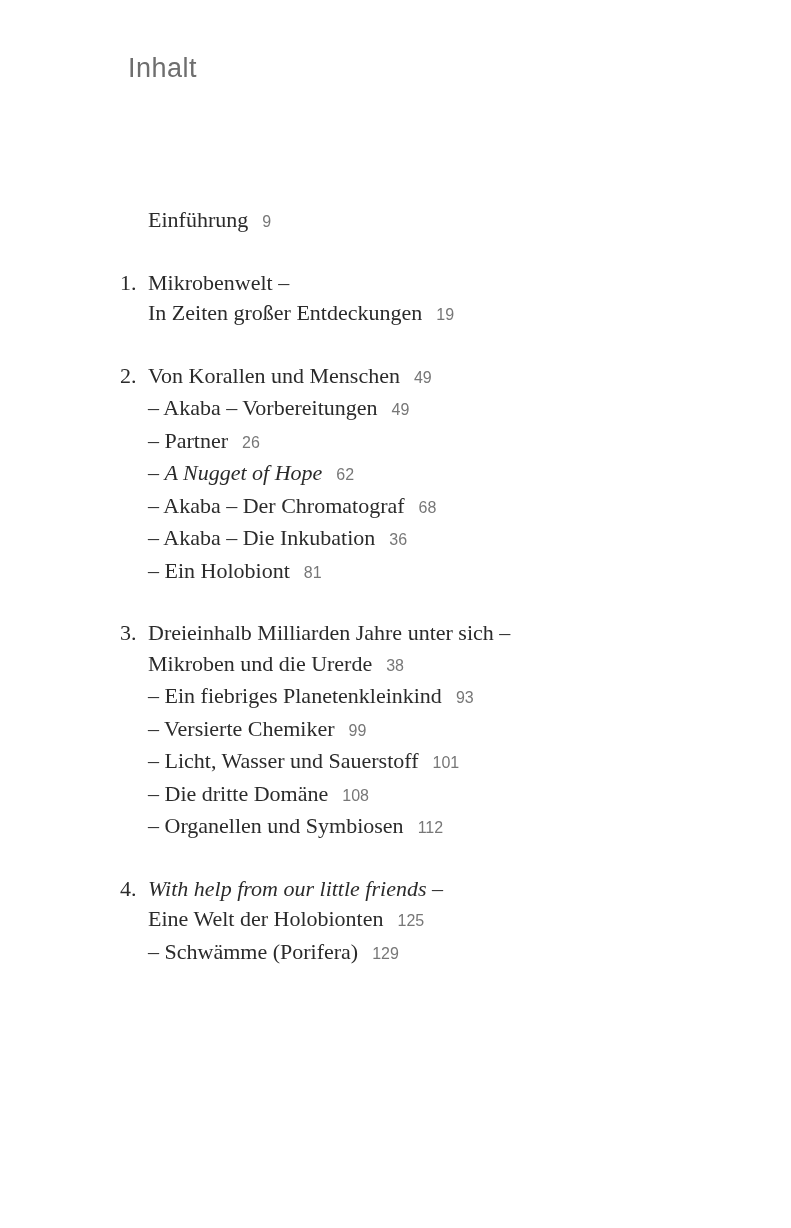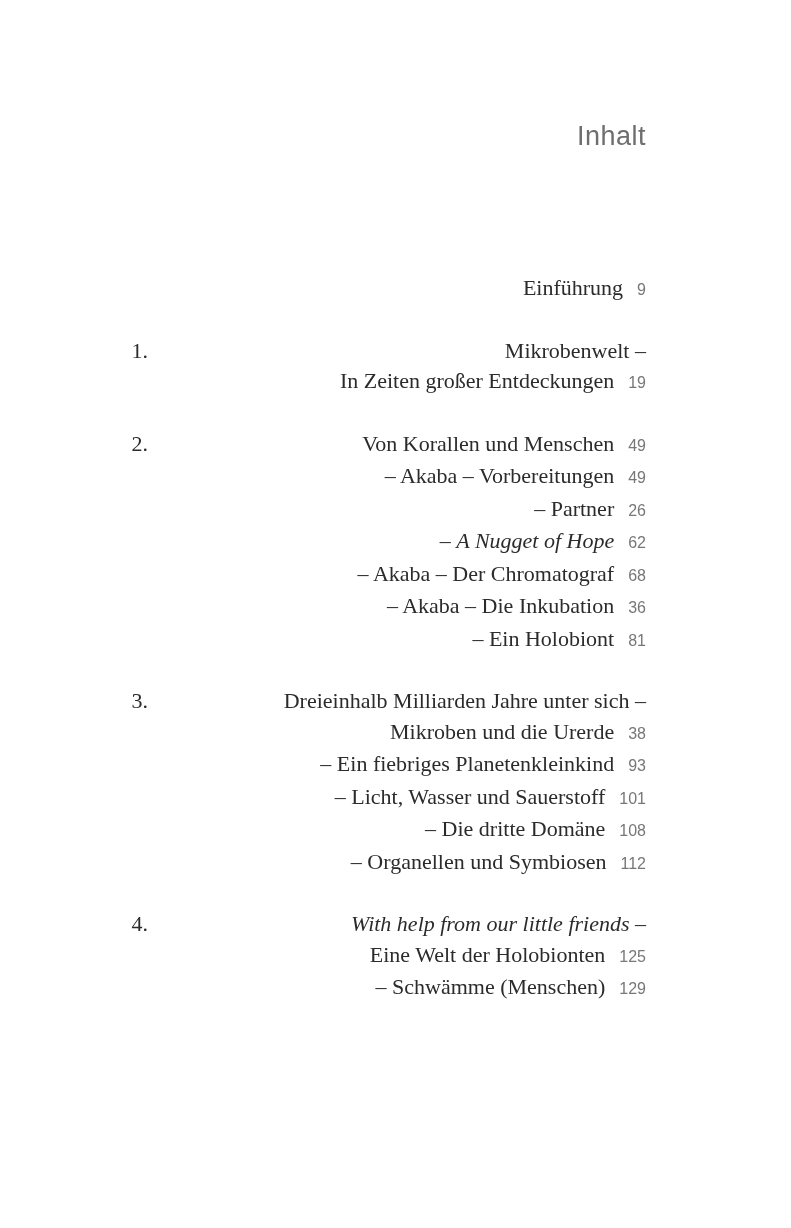--- a/index.html
+++ b/index.html
@@ -15,22 +15,21 @@
   body {
     width: 791px;
     height: 1228px;
     overflow: hidden;
     font-family: "Liberation Serif", "DejaVu Serif", serif;
     color: var(--text);
   }
   .page {
     width: 706px;
     height: 1228px;
-    padding: 120px 60px 0 100px;
-    text-align: right;
+    padding: 52px 60px 0 100px;
   }
   .page-title {
     font-family: "Liberation Sans", "DejaVu Sans", sans-serif;
     font-size: 27px;
     font-weight: 400;
     letter-spacing: 0.5px;
     color: var(--title);
     margin-left: 28px;
     line-height: 1.2;
     margin-bottom: 121px;
@@ -89,27 +88,28 @@
           <div class="line"><span class="prefix">– </span><span class="txt">Akaba – Die Inkubation</span><span class="page-num">36</span></div>
           <div class="line"><span class="prefix">– </span><span class="txt">Ein Holobiont</span><span class="page-num">81</span></div>
         </div>
       </div>
       <div class="entry">
         <span class="num">3.</span>
         <div class="lines">
           <div class="line"><span class="txt">Dreieinhalb Milliarden Jahre unter sich –</span></div>
           <div class="line"><span class="txt">Mikroben und die Urerde</span><span class="page-num">38</span></div>
           <div class="line"><span class="prefix">– </span><span class="txt">Ein fiebriges Planetenkleinkind</span><span class="page-num">93</span></div>
+          <div class="line"><span class="prefix">– </span><span class="txt">Versierte Chemiker</span><span class="page-num">99</span></div>
           <div class="line"><span class="prefix">– </span><span class="txt">Licht, Wasser und Sauerstoff</span><span class="page-num">101</span></div>
           <div class="line"><span class="prefix">– </span><span class="txt">Die dritte Domäne</span><span class="page-num">108</span></div>
           <div class="line"><span class="prefix">– </span><span class="txt">Organellen und Symbiosen</span><span class="page-num">112</span></div>
         </div>
       </div>
       <div class="entry">
         <span class="num">4.</span>
         <div class="lines">
           <div class="line"><span class="txt italic">With help from our little friends –</span></div>
           <div class="line"><span class="txt">Eine Welt der Holobionten</span><span class="page-num">125</span></div>
-          <div class="line"><span class="prefix">– </span><span class="txt">Schwämme (Menschen)</span><span class="page-num">129</span></div>
+          <div class="line"><span class="prefix">– </span><span class="txt">Schwämme (Porifera)</span><span class="page-num">129</span></div>
         </div>
       </div>
     </div>
 </div>
 
 </body></html>

